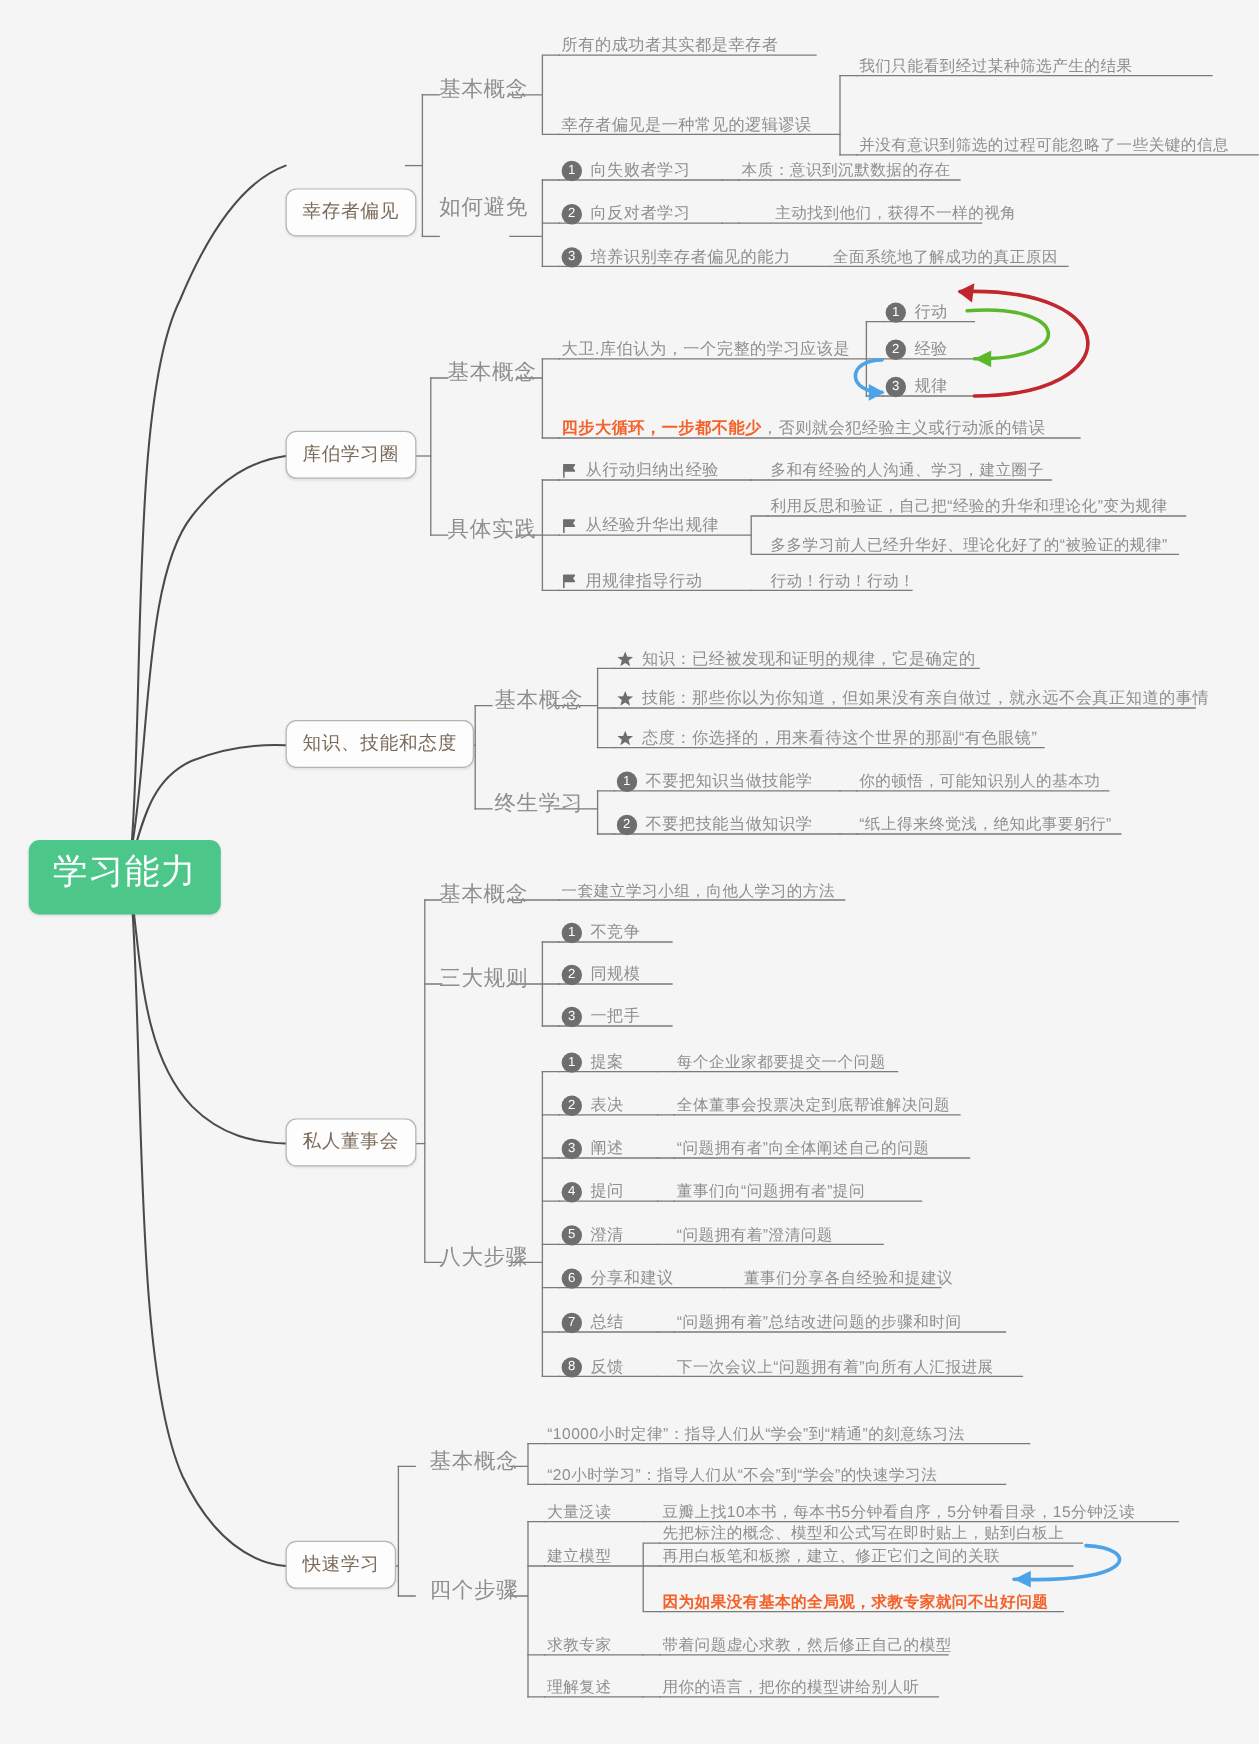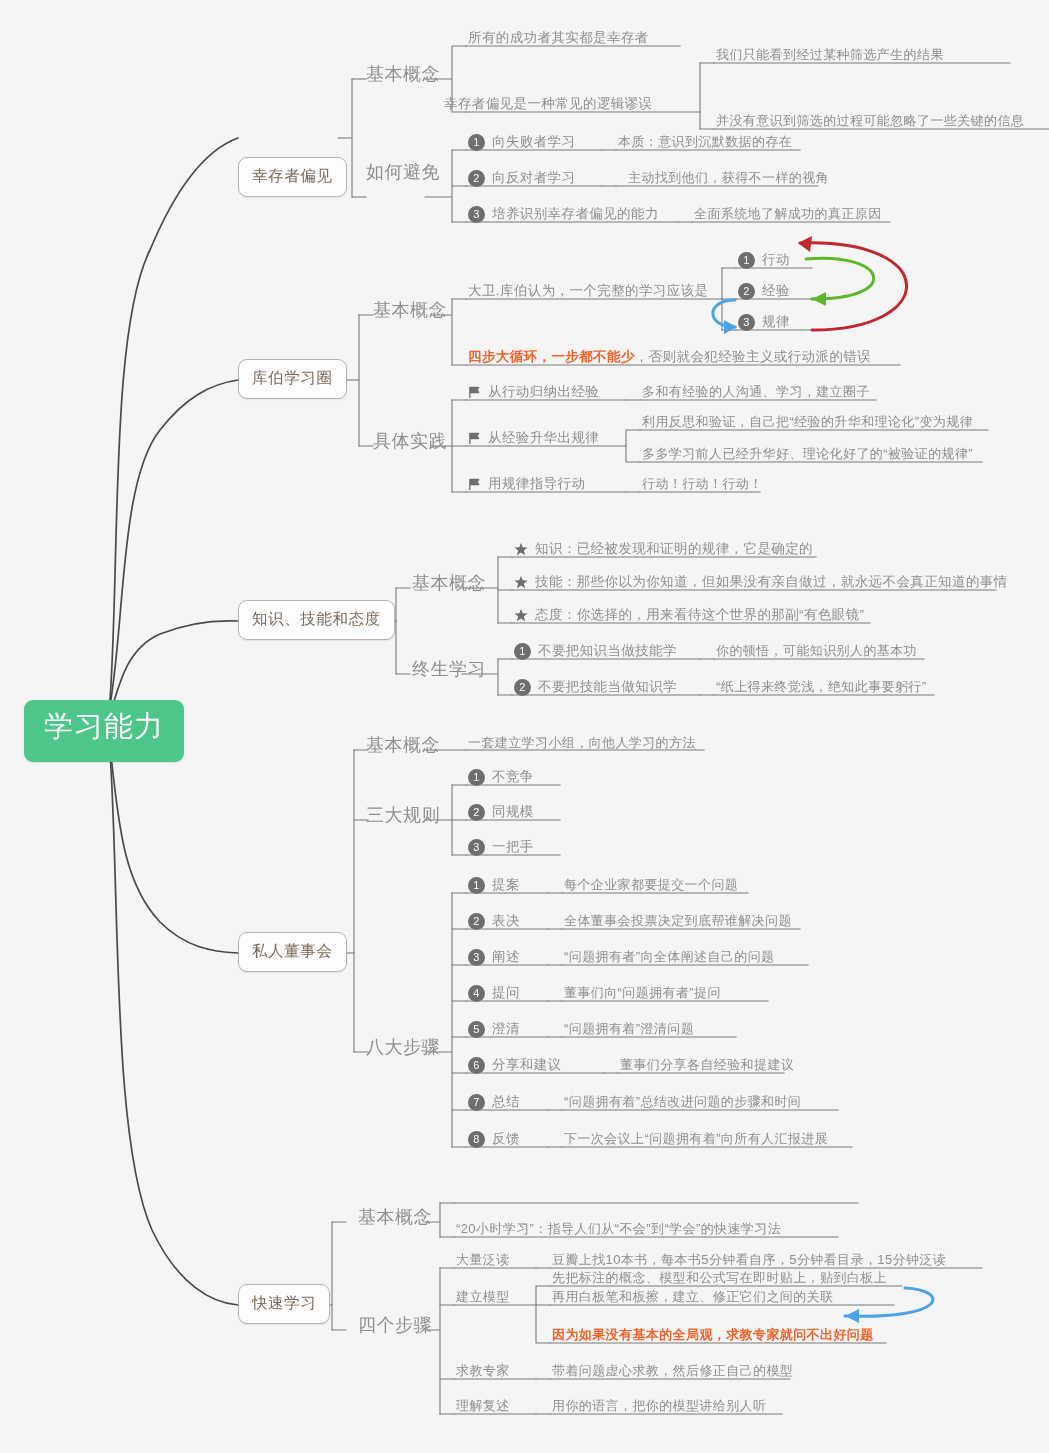--- a/index.html
+++ b/index.html
@@ -182,21 +182,21 @@
     <span>快速学习</span></div>
 
   <div class="node sub" style="left:366px;top:62px;">
     <span>基本概念</span></div>
   <div class="node sub" style="left:366px;top:160px;">
     <span>如何避免</span></div>
 
   <div class="node leaf" style="left:468px;top:29px;">
     <span>所有的成功者其实都是幸存者</span>
     </div>
-  <div class="node leaf" style="left:444px;top:95px;">
+  <div class="node leaf" style="left:468px;top:95px;">
     <span>幸存者偏见是一种常见的逻辑谬误</span>
     </div>
   <div class="node leaf small" style="left:716px;top:46px;">
     <span>我们只能看到经过某种筛选产生的结果</span>
     </div>
   <div class="node leaf small" style="left:716px;top:112px;">
     <span>并没有意识到筛选的过程可能忽略了一些关键的信息</span>
     </div>
 
   <div class="node leaf" style="left:468px;top:133px;">
@@ -204,21 +204,21 @@
     <span>向失败者学习</span>
     </div>
   <div class="node leaf small" style="left:618px;top:133px;">
     <span>本质：意识到沉默数据的存在</span>
     </div>
 
   <div class="node leaf" style="left:468px;top:169px;">
     <span class="num">2</span>
     <span>向反对者学习</span>
     </div>
-  <div class="node leaf small" style="left:628px;top:169px;justify-content:flex-end;">
+  <div class="node leaf small" style="left:646px;top:169px;justify-content:flex-end;">
     <span>主动找到他们，获得不一样的视角</span>
     </div>
 
   <div class="node leaf" style="left:468px;top:205px;">
     <span class="num">3</span>
     <span>培养识别幸存者偏见的能力</span>
     </div>
   <div class="node leaf small" style="left:694px;top:205px;">
     <span>全面系统地了解成功的真正原因</span>
     </div>
@@ -409,20 +409,23 @@
     </div>
   <div class="node leaf small" style="left:564px;top:1130px;">
     <span>下一次会议上“问题拥有着”向所有人汇报进展</span>
     </div>
 
   <div class="node sub" style="left:358px;top:1205px;">
     <span>基本概念</span></div>
   <div class="node sub" style="left:358px;top:1313px;">
     <span>四个步骤</span></div>
 
+  <div class="node leaf small" style="left:456px;top:1186px;">
+    <span>“10000小时定律”：指导人们从“学会”到“精通”的刻意练习法</span>
+    </div>
   <div class="node leaf small" style="left:456px;top:1220px;">
     <span>“20小时学习”：指导人们从“不会”到“学会”的快速学习法</span>
     </div>
 
   <div class="node leaf small" style="left:456px;top:1251px;">
     <span>大量泛读</span>
     </div>
   <div class="node leaf small" style="left:552px;top:1251px;text-align:center;">
     <span>豆瓣上找10本书，每本书5分钟看自序，5分钟看目录，15分钟泛读</span>
     </div>

